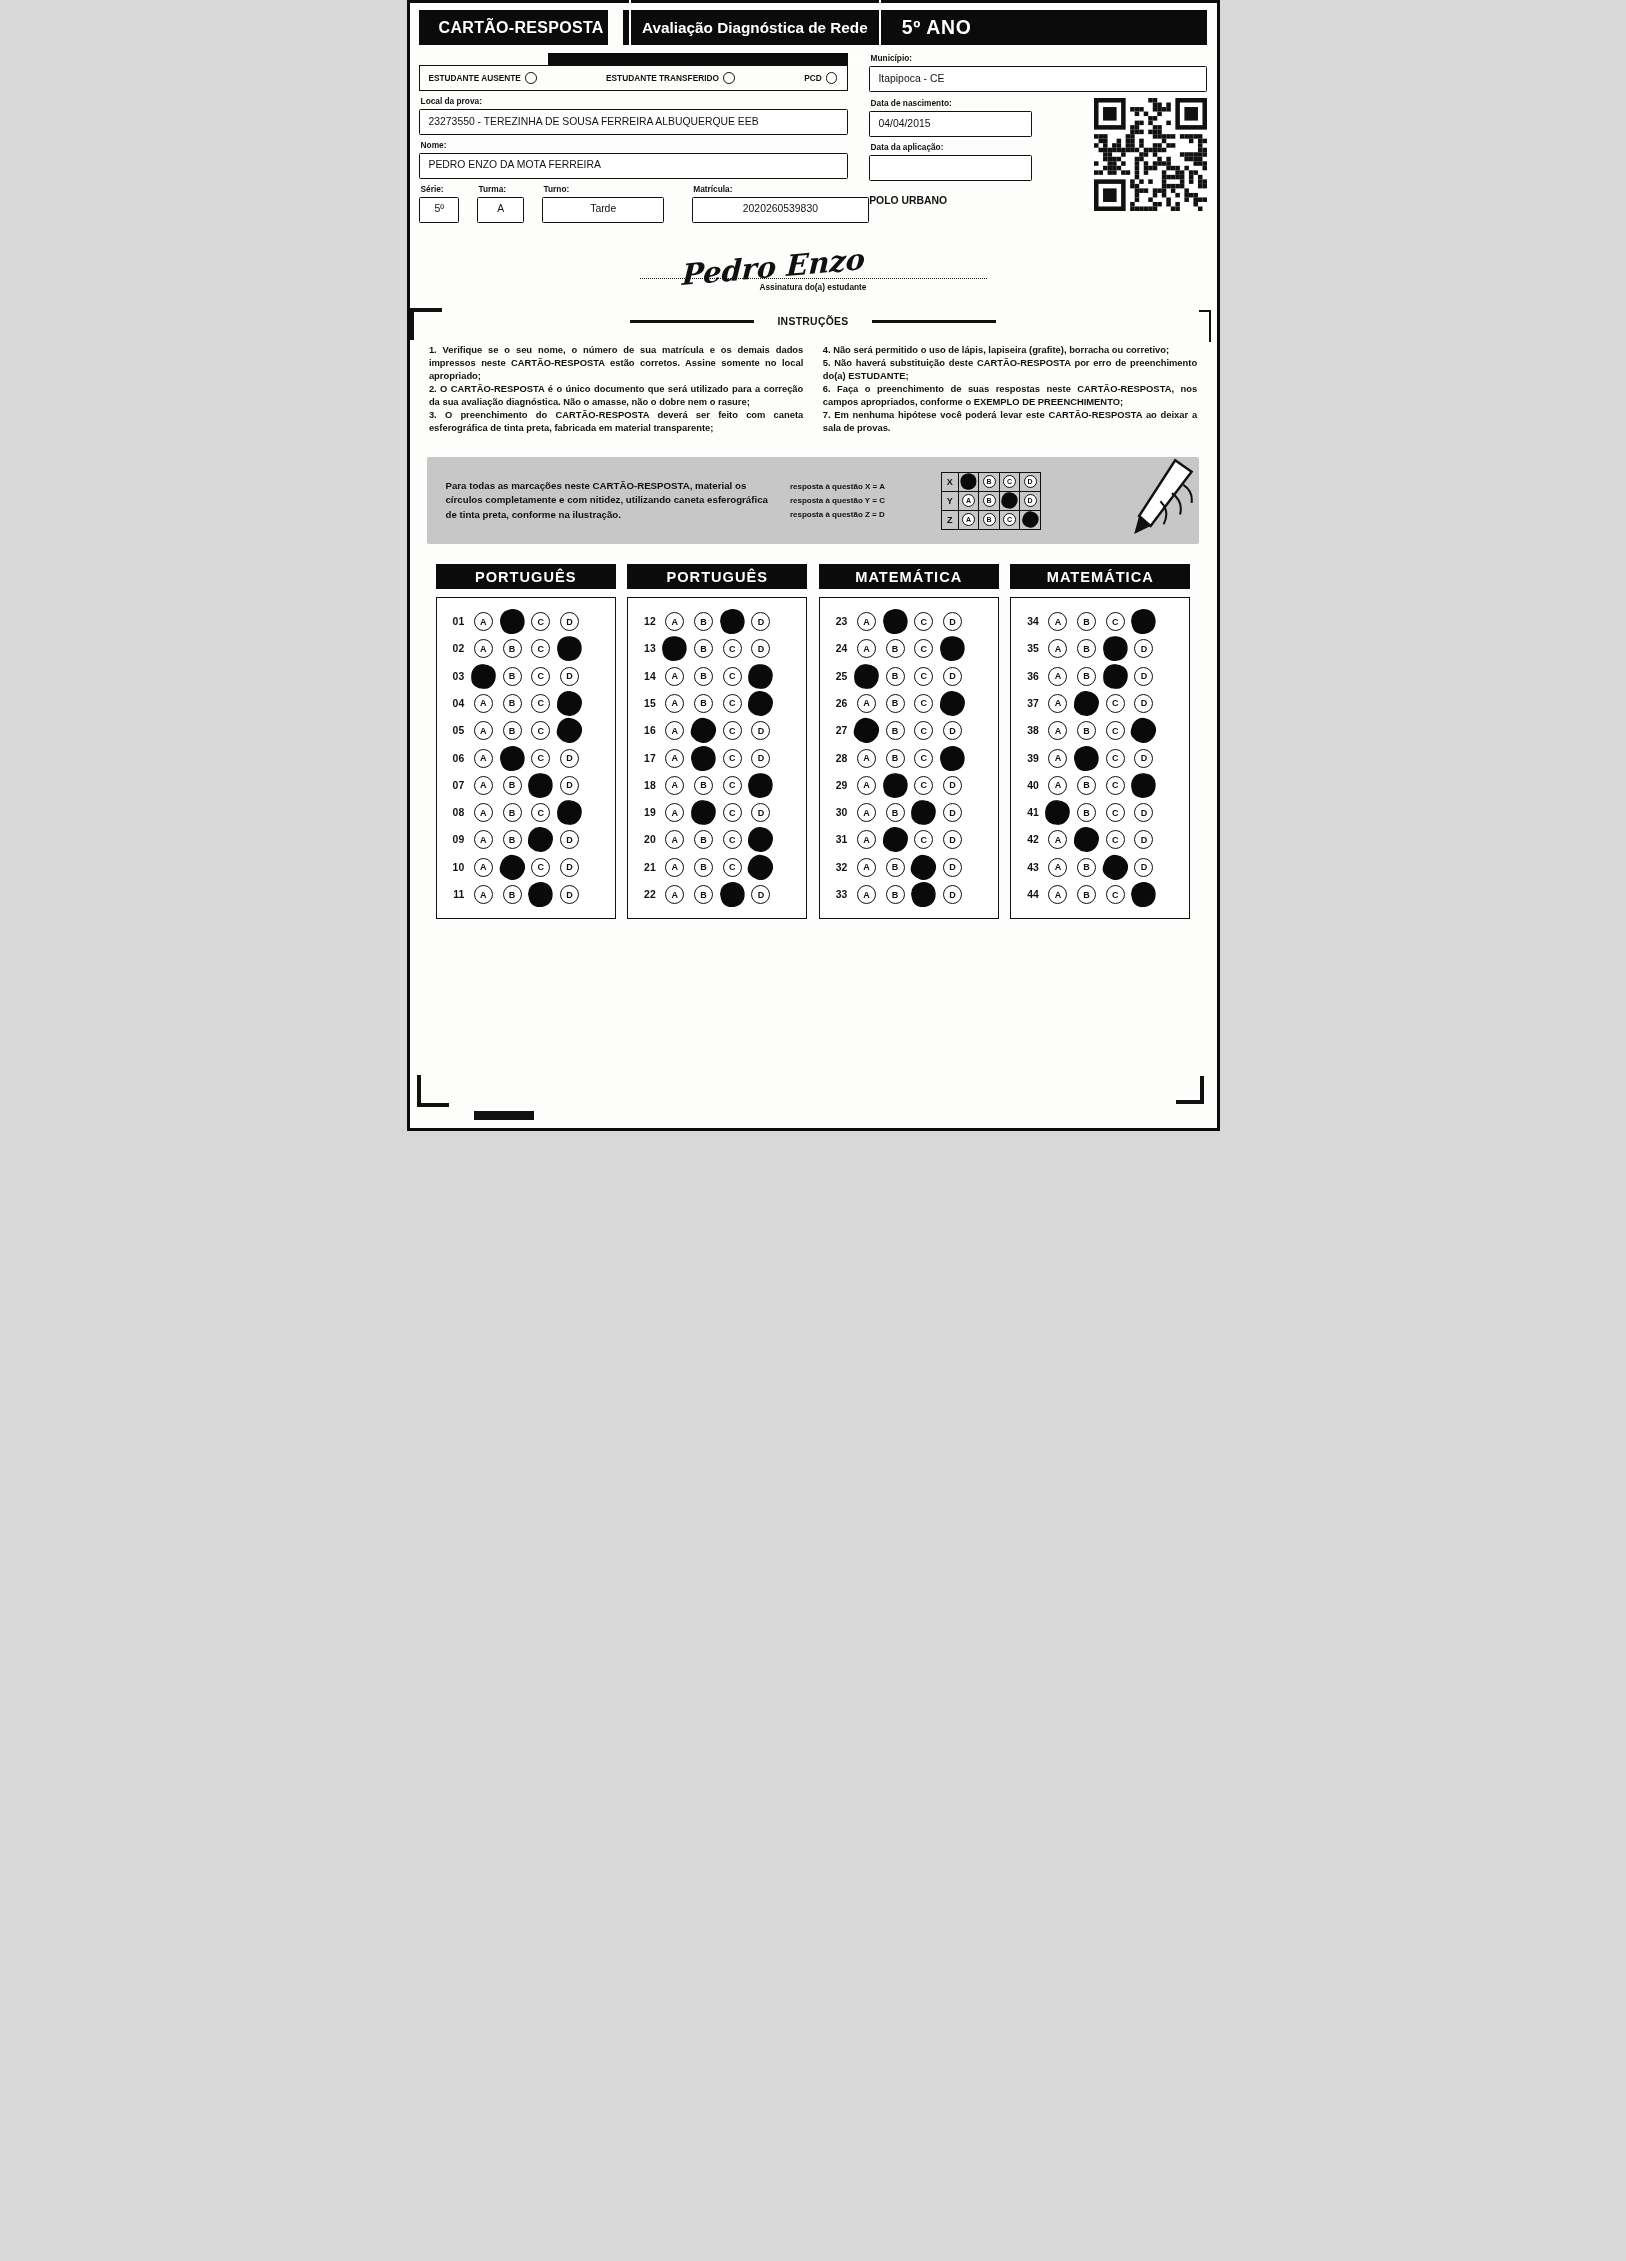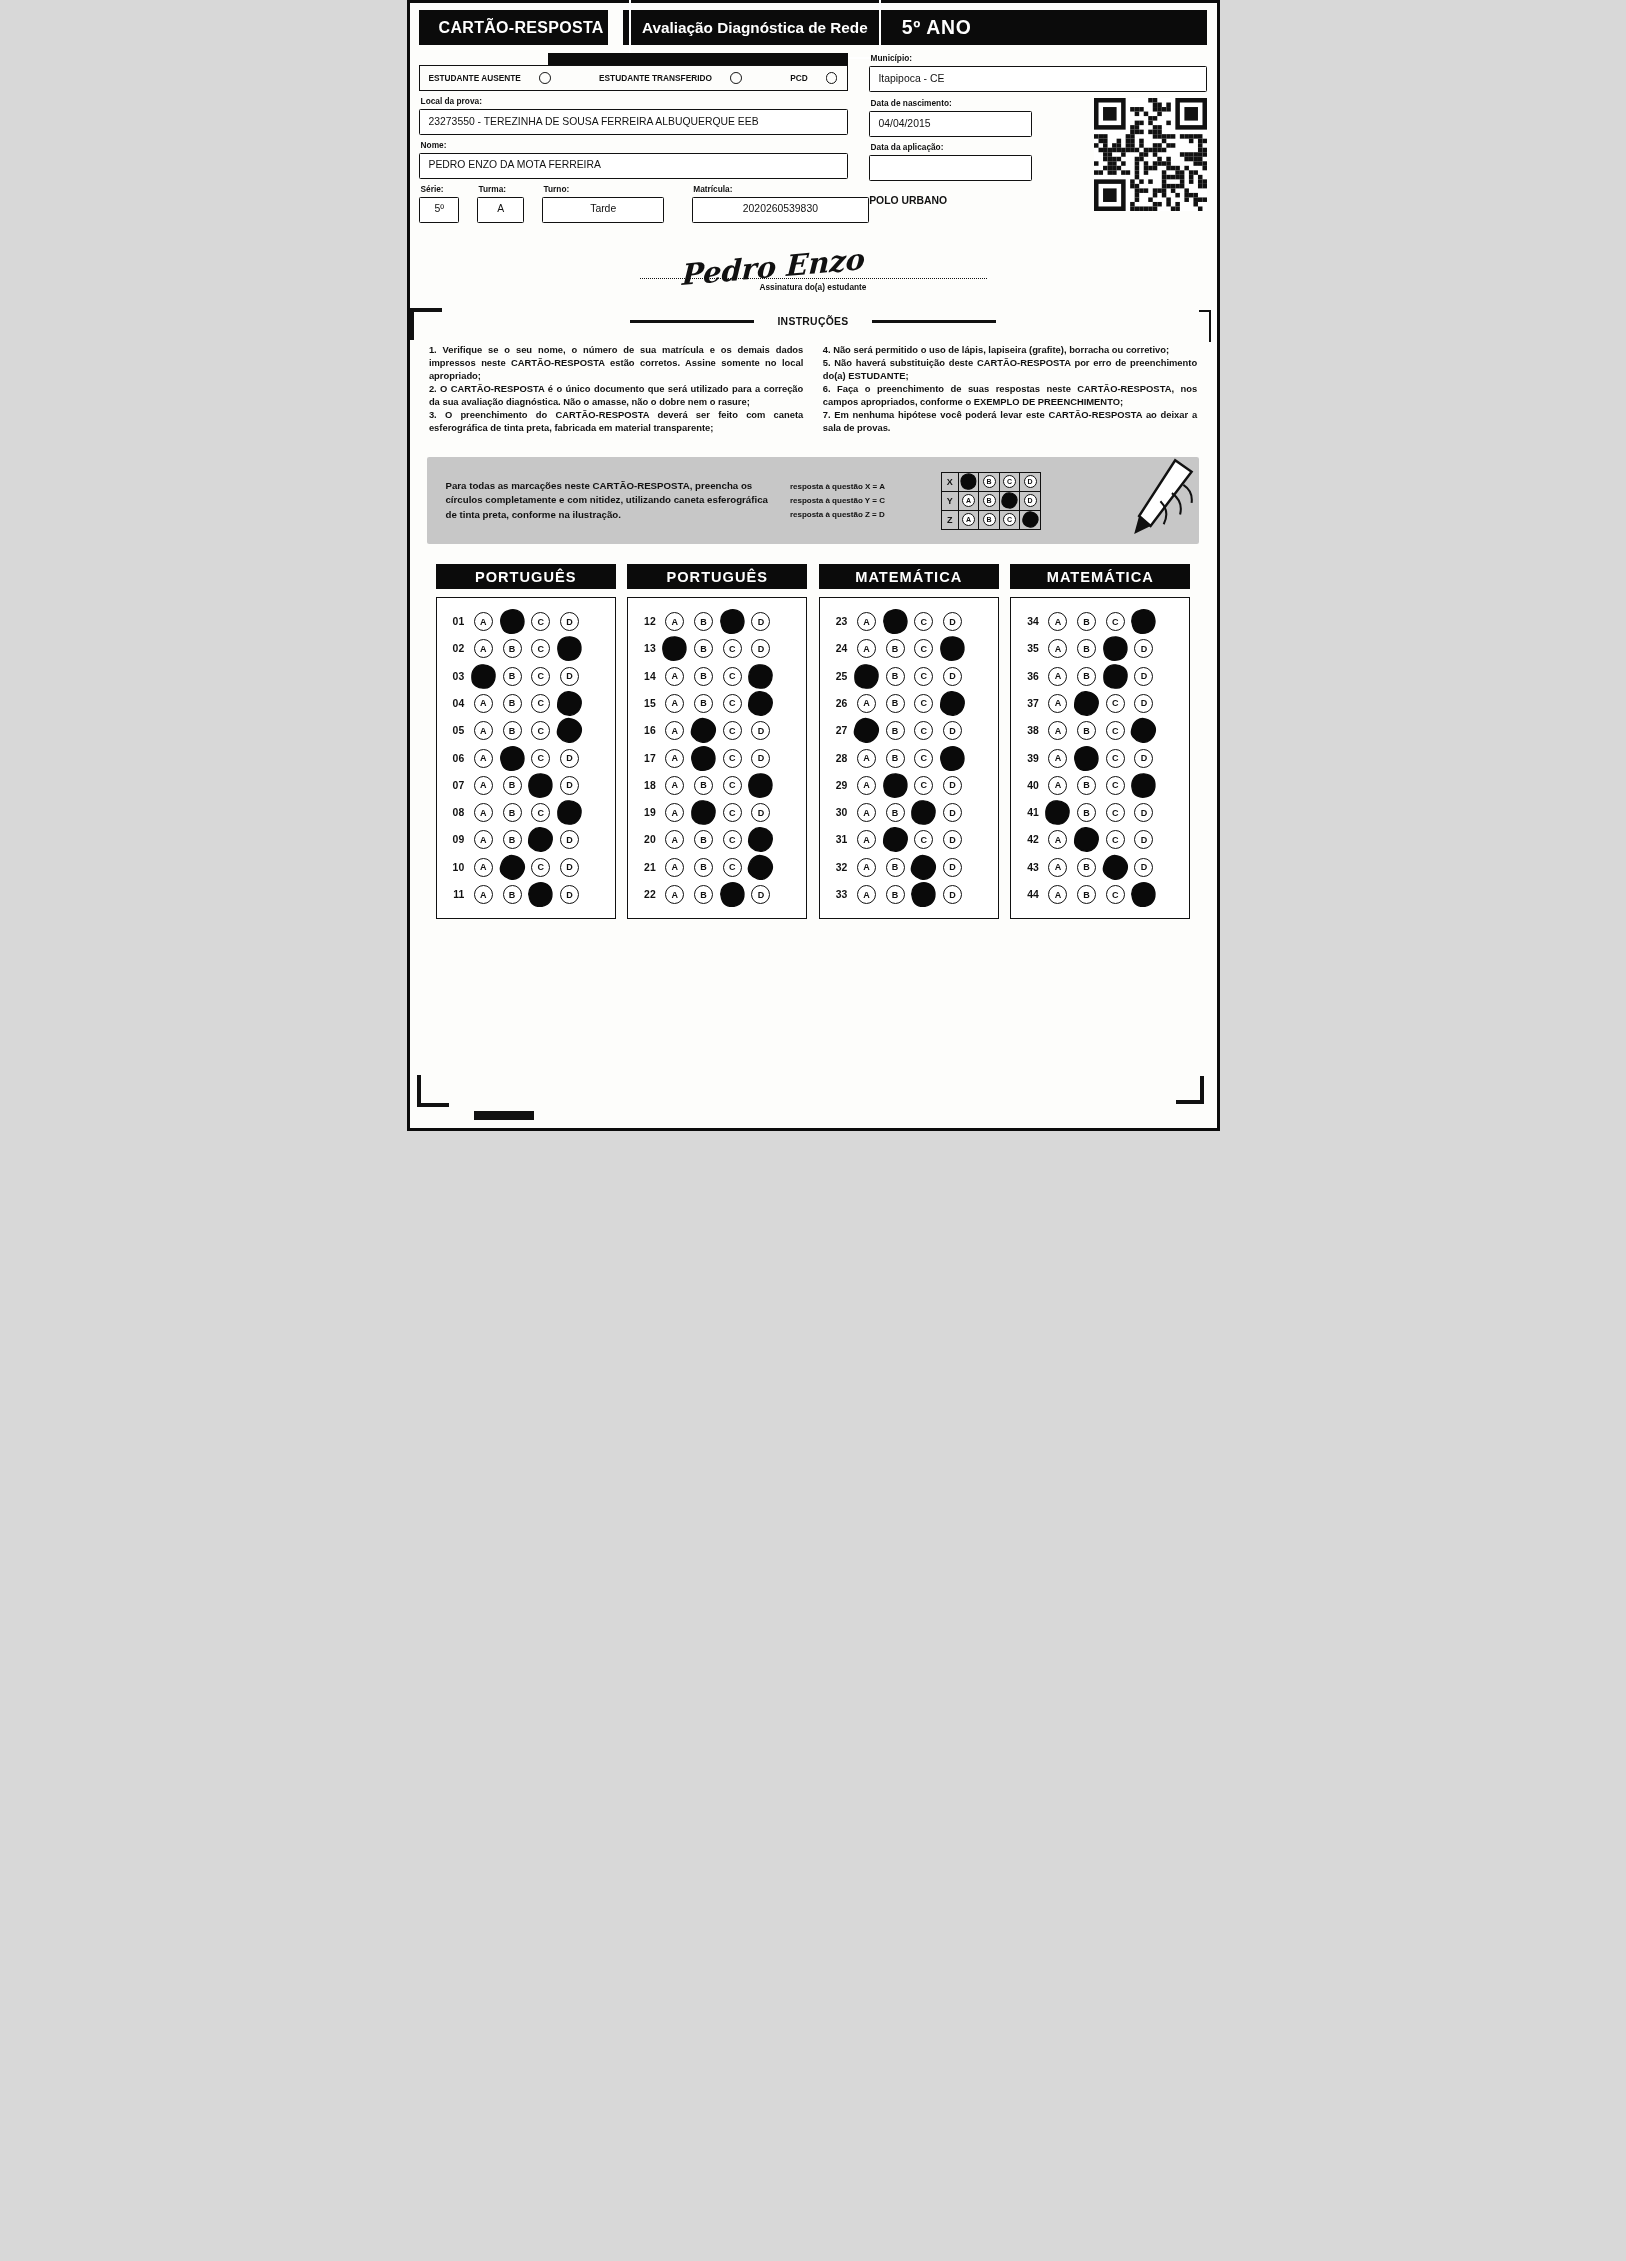--- a/index.html
+++ b/index.html
@@ -17,21 +17,21 @@
   .hdr-exam{border:2.1px solid #fff;padding:20px 11px;font-size:15.3px;font-weight:bold}
   .hdr-grade{font-size:19.4px;font-weight:bold;margin-left:21px;letter-spacing:0.7px}
 
   
   .form-grid{display:flex;gap:21px}
   .form-left{width:429px}
   .form-right{flex:1;position:relative}
   .redact-bar{height:11.8px;background:#0c0c0c;width:70%;margin-left:30%}
   .status-box{border:1.4px solid #111;padding:6.3px 9.7px 6.3px 8.3px;display:flex;align-items:center;
               justify-content:space-between;margin-bottom:1.4px}
-  .status-item{display:flex;align-items:center;gap:18px}
+  .status-item{display:flex;align-items:center;gap:4px}
   .status-label{font-size:8.3px;font-weight:bold}
   .status-circle{width:11.8px;height:11.8px;border:1.4px solid #111;border-radius:50%;display:inline-block}
   .field-label{font-size:8.3px;font-weight:bold;margin:4.9px 1.4px 2.8px}
   .field-box{border:1.7px solid #111;border-radius:1.4px;padding:5.6px 8.3px;font-size:10.4px;
              font-weight:normal;min-height:26px;background:#fff}
   .small-row{display:flex}
   .fg{margin-right:18px}
   .fg .field-box{text-align:center;padding:5.6px 4.2px}
   .box-serie{width:40px}.box-turma{width:47px}.box-turno{width:122px}.box-matricula{width:177px}
   .rc-row{display:flex;margin-top:1.4px}
@@ -417,21 +417,21 @@
       <div class="inst-col" id="inst-right">
           <p class="inst-item">4. Não será permitido o uso de lápis, lapiseira (grafite), borracha ou corretivo;</p>
           <p class="inst-item">5. Não haverá substituição deste CARTÃO-RESPOSTA por erro de preenchimento do(a) ESTUDANTE;</p>
           <p class="inst-item">6. Faça o preenchimento de suas respostas neste CARTÃO-RESPOSTA, nos campos apropriados, conforme o EXEMPLO DE PREENCHIMENTO;</p>
           <p class="inst-item">7. Em nenhuma hipótese você poderá levar este CARTÃO-RESPOSTA ao deixar a sala de provas.</p>
         </div>
     </div>
   </div>
 
   <div class="example">
-    <div class="ex-text">Para todas as marcações neste CARTÃO-RESPOSTA, preencha os círculos completamente e com nitidez, utilizando caneta esferográfica de tinta preta, conforme na ilustração.</div>
+    <div class="ex-text">Para todas as marcações neste CARTÃO-RESPOSTA, material os círculos completamente e com nitidez, utilizando caneta esferográfica de tinta preta, conforme na ilustração.</div>
     <div class="ex-legend" id="ex-legend">
         <div>resposta à questão X = A</div>
         <div>resposta à questão Y = C</div>
         <div>resposta à questão Z = D</div>
       </div>
     <div class="ex-grid" id="ex-grid">
         <div class="ex-row">
           <span class="ex-cell ex-label-cell">X</span>
           <span class="ex-cell">
             <span class="bubble sm filled" style="transform: scale(1.25) rotate(-20deg);">A</span>

